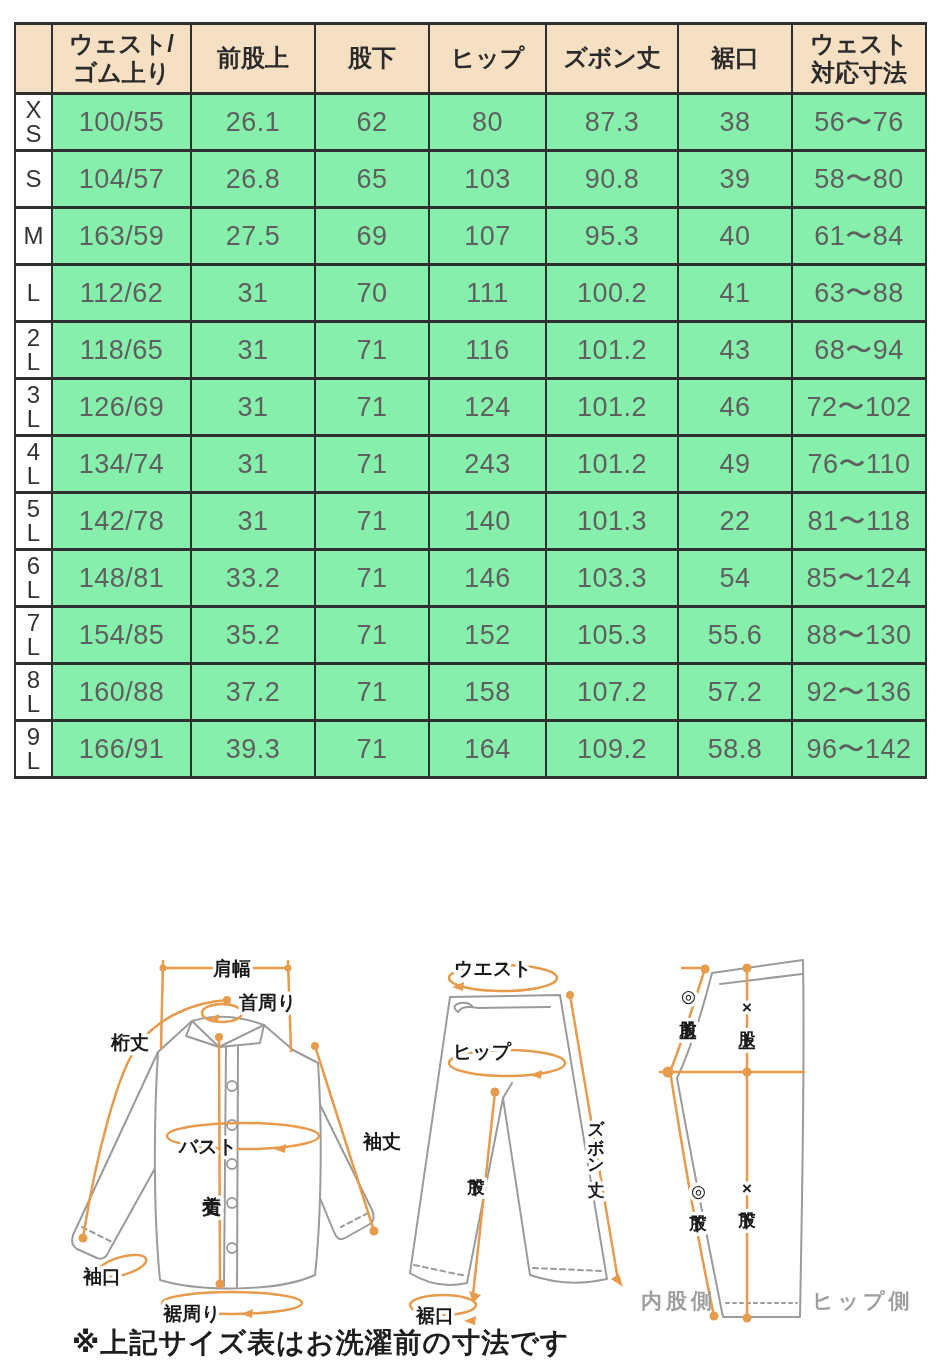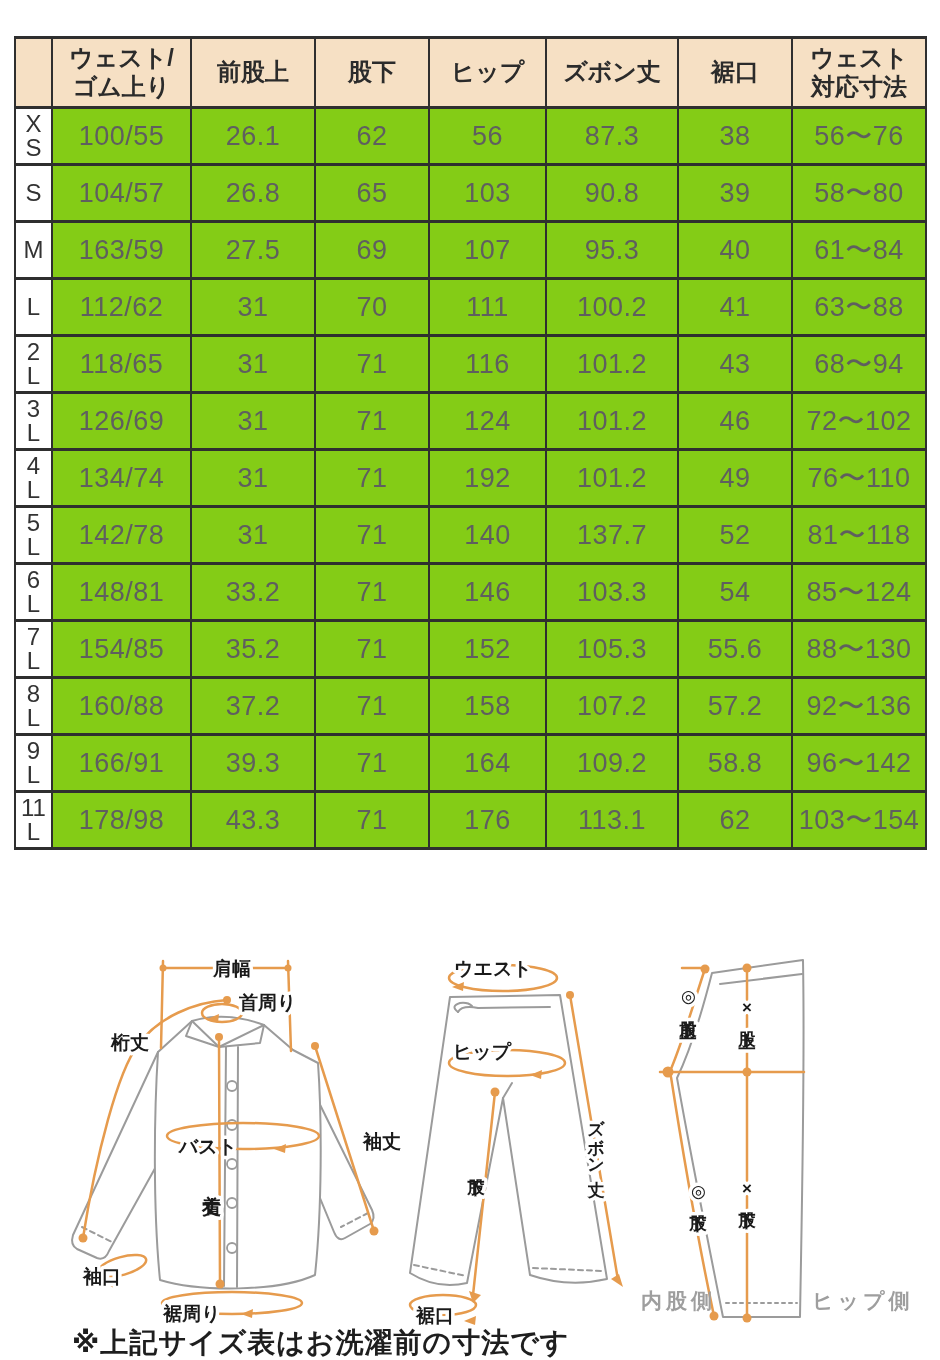--- a/index.html
+++ b/index.html
@@ -13,22 +13,22 @@
     --gray-label:#9e9e9e;
   }
   *{margin:0;padding:0;box-sizing:border-box;}
   html,body{background:#fff;}
   .screen{
     position:relative;width:940px;height:1360px;background:#fff;overflow:hidden;
     font-family:"Liberation Sans","DejaVu Sans",sans-serif;
   }
   
   table.size-table{
-    position:absolute;left:14px;top:36px;width:911px;
-    border-collapse:collapse;table-layout:fixed;background:#84cc16;
+    position:absolute;left:14px;top:22px;width:911px;
+    border-collapse:collapse;table-layout:fixed;background:#86efac;
   }
   table.size-table th, table.size-table td{
     border-left:2px solid var(--border);
     border-right:2px solid var(--border);
     border-top:3px solid var(--border);
     border-bottom:3px solid var(--border);
     text-align:center;vertical-align:middle;padding:0;
   }
   table.size-table thead th{
     background:var(--header-bg);height:70px;
@@ -92,21 +92,21 @@
 対応寸法</th>
       </tr>
     </thead>
     <tbody>
         <tr>
           <th>X
 S</th>
           <td>100/55</td>
           <td>26.1</td>
           <td>62</td>
-          <td>56</td>
+          <td>80</td>
           <td>87.3</td>
           <td>38</td>
           <td>56〜76</td>
         </tr>
         <tr>
           <th>S</th>
           <td>104/57</td>
           <td>26.8</td>
           <td>65</td>
           <td>103</td>
@@ -155,34 +155,34 @@
           <td>101.2</td>
           <td>46</td>
           <td>72〜102</td>
         </tr>
         <tr>
           <th>4
 L</th>
           <td>134/74</td>
           <td>31</td>
           <td>71</td>
-          <td>192</td>
+          <td>243</td>
           <td>101.2</td>
           <td>49</td>
           <td>76〜110</td>
         </tr>
         <tr>
           <th>5
 L</th>
           <td>142/78</td>
           <td>31</td>
           <td>71</td>
           <td>140</td>
-          <td>137.7</td>
-          <td>52</td>
+          <td>101.3</td>
+          <td>22</td>
           <td>81〜118</td>
         </tr>
         <tr>
           <th>6
 L</th>
           <td>148/81</td>
           <td>33.2</td>
           <td>71</td>
           <td>146</td>
           <td>103.3</td>
@@ -214,31 +214,20 @@
         <tr>
           <th>9
 L</th>
           <td>166/91</td>
           <td>39.3</td>
           <td>71</td>
           <td>164</td>
           <td>109.2</td>
           <td>58.8</td>
           <td>96〜142</td>
-        </tr>
-        <tr>
-          <th>11
-L</th>
-          <td>178/98</td>
-          <td>43.3</td>
-          <td>71</td>
-          <td>176</td>
-          <td>113.1</td>
-          <td>62</td>
-          <td>103〜154</td>
         </tr>
       </tbody>
   </table>
 
   <svg class="diagram jacket" width="360" height="378" viewBox="0 0 360 378">
     <g fill="#fff" stroke="#9b9b9b" stroke-width="2" stroke-linejoin="round" stroke-linecap="round">
       <path d="M108,97 L23,280 Q20,290 27,294 L47,303 Q55,306 59,296 L118,190 Z"></path>
       <path d="M243,95 L322,255 Q326,264 320,269 L295,283 Q288,287 284,277 L246,185 Z"></path>
       <path d="M108,97 C104,160 103,255 110,325 C150,337 228,337 265,320 C272,255 272,165 268,108 L243,95 L214,70 L142,66 Z"></path>
       <path d="M142,66 Q176,56 214,70 L210,88 L169,92 L136,81 Z"></path>

